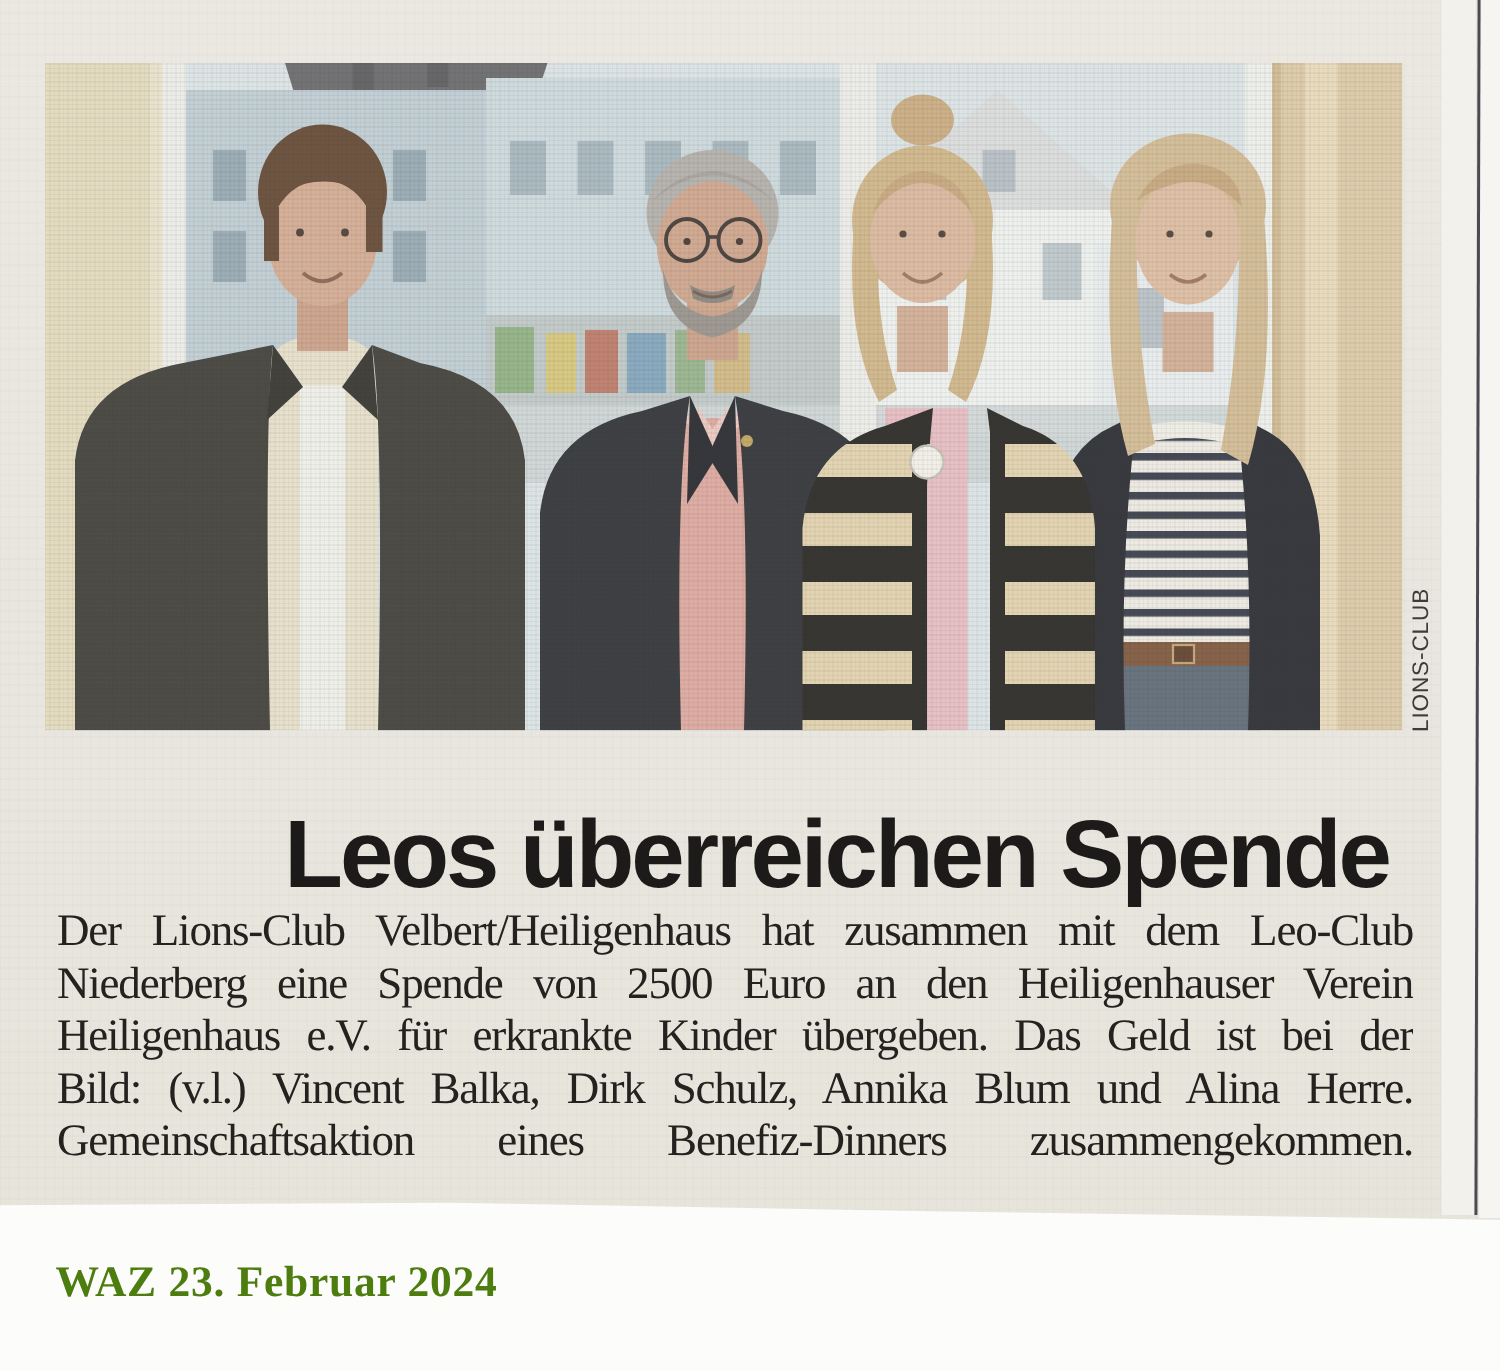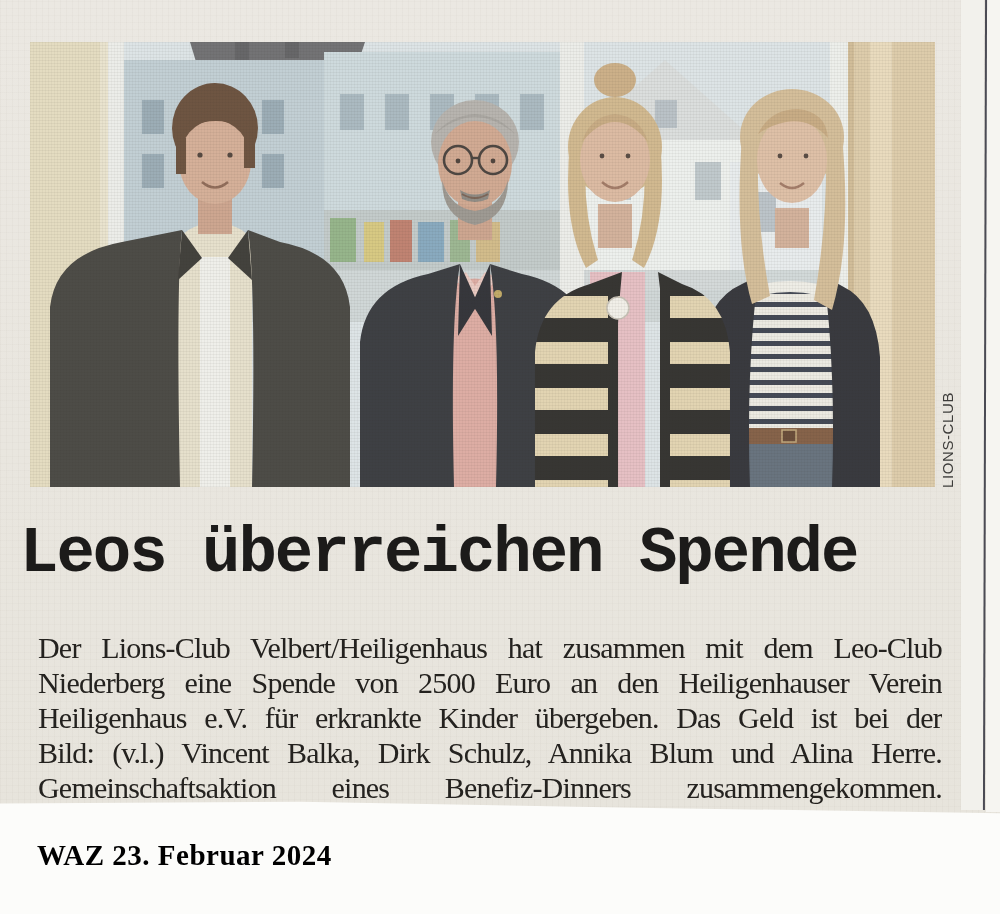--- a/index.html
+++ b/index.html
@@ -40,43 +40,43 @@
   
   .photo-credit{
     position:absolute;left:936px;top:374px;height:114px;width:24px;
     writing-mode:vertical-rl;transform:rotate(180deg);
     font-family:"Liberation Sans", sans-serif;
     font-size:15px;line-height:24px;letter-spacing:0.6px;color:#3d3c3a;
   }
 
   
   .headline{
-    position:absolute;left:20px;right:60px;top:518px;margin:0;
-    text-align:left;
-    font-family:Liberation Mono, monospace;
+    position:absolute;left:20px;right:60px;top:518px;margin:14px;
+    text-align:right;
+    font-family:Liberation Sans, sans-serif;
     font-size:64px;font-weight:bold;letter-spacing:-2px;
     color:#1c1b1a;
   }
 
   
   .article-body{
-    position:absolute;left:38px;top:630px;width:904px;
+    position:absolute;left:38px;top:603px;width:904px;
     font-size:30px;line-height:35px;letter-spacing:-0.8px;
     color:#24221f;
   }
   .body-line{
     text-align:justify;text-align-last:justify;
     height:35px;overflow:hidden;
   }
 
   
   .source-note{
     position:absolute;left:37px;top:839px;
     font-family:"Liberation Serif", serif;
-    font-size:29px;font-weight:bold;letter-spacing:0.5px;color:#000000;
+    font-size:29px;font-weight:bold;letter-spacing:0.5px;color:#4d7c0f;
   }
 </style>
 </head>
 <body>
 
 <div class="clipping">
 
   <div class="photo">
     <svg width="905" height="445" viewBox="0 0 905 445" xmlns="http://www.w3.org/2000/svg">
       <defs>

